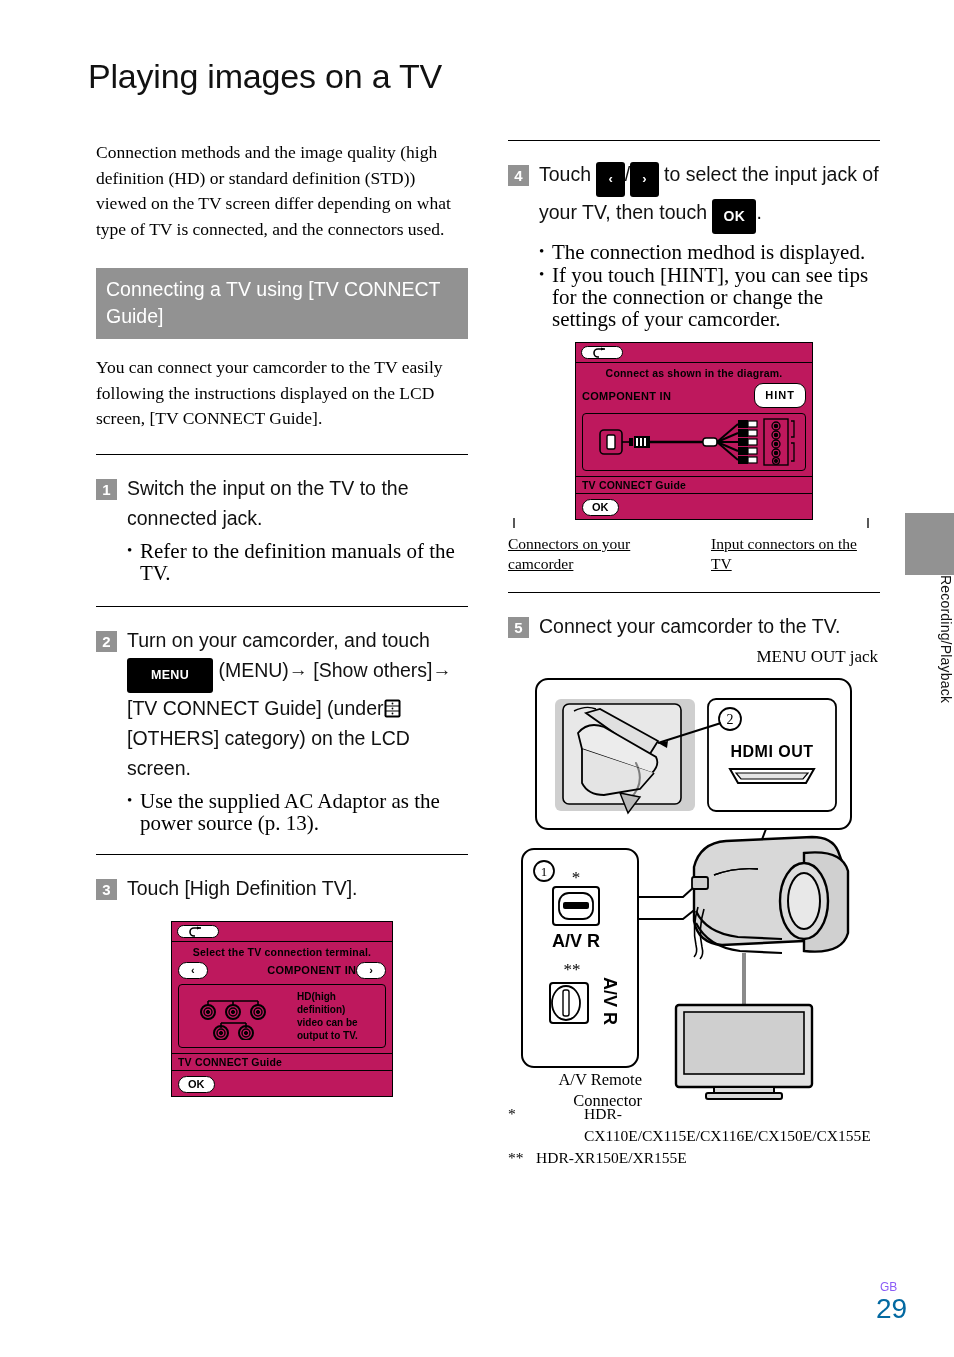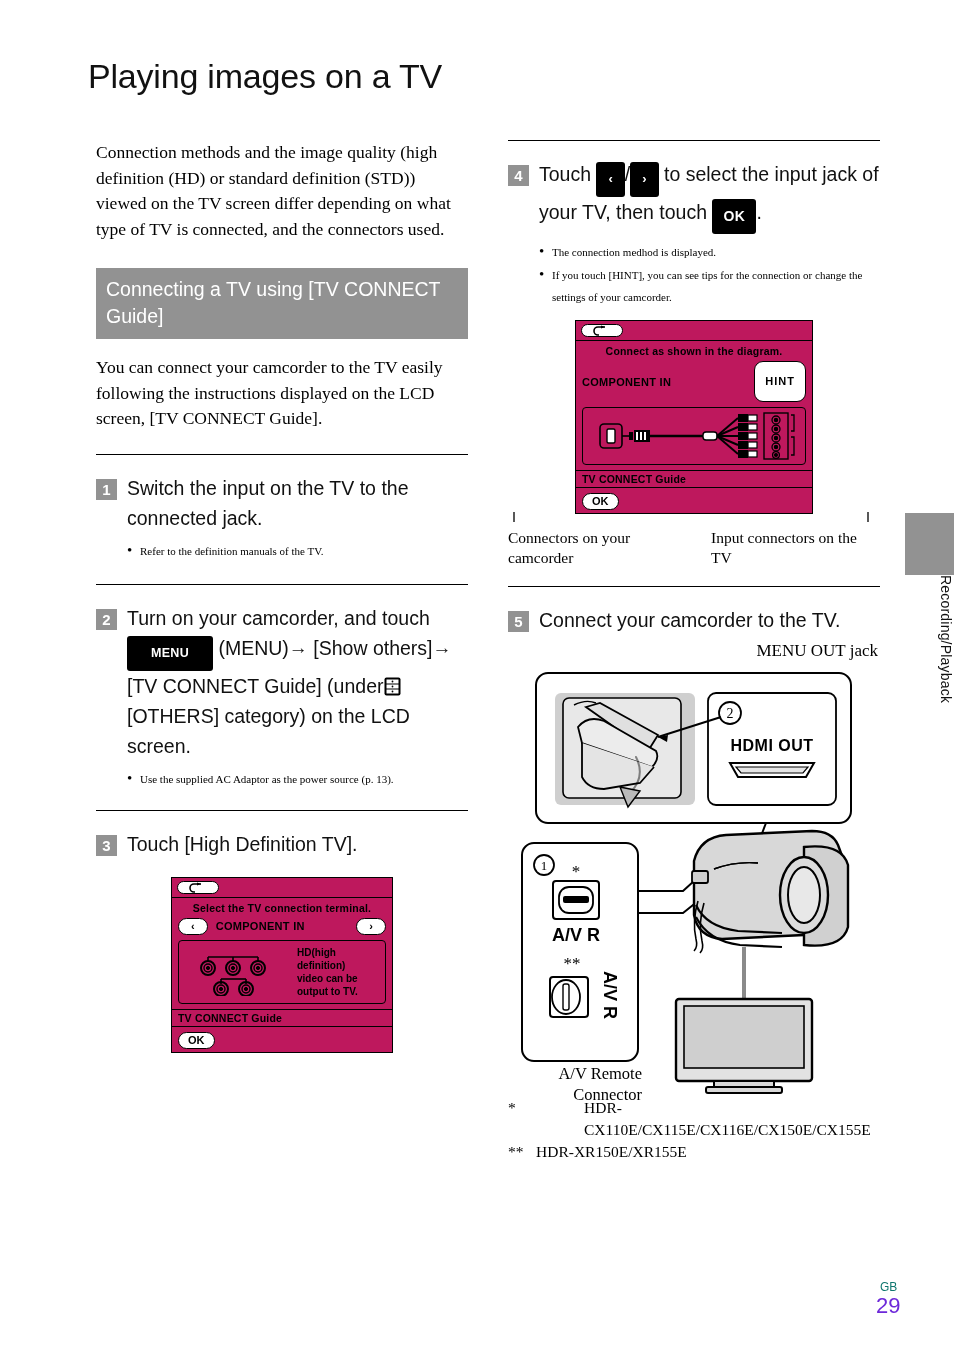--- a/index.html
+++ b/index.html
@@ -71,21 +71,21 @@
     line-height: 30px;
     font-weight: 400;
     color: #111;
   }
   ul.bullets {
     margin: 7px 0 0 0;
     padding: 0 0 0 31px;
     list-style: none;
   }
   ul.bullets li {
-    font-size: 11px;
+    font-size: 21px;
     line-height: 22px;
     position: relative;
     padding-left: 13px;
     margin-bottom: 1px;
   }
   ul.bullets li::before {
     content: "\2022";
     position: absolute; left: 0; top: -1px;
     font-size: 15px;
   }
@@ -146,21 +146,21 @@
   }
   .lcd-mid { padding: 4px 6px 5px 6px; }
   .lcd-title {
     text-align:center;
     font-size:10.5px;
     font-weight:700;
     letter-spacing:0.2px;
     margin-bottom: 4px;
   }
   .lcd-row { display:flex; align-items:center; justify-content:space-between; }
-  .lcd-row .lbl { font-size:11px; font-weight:700; letter-spacing:0.3px; }
+  .lcd-row .lbl { font-size:11px; font-weight:700; letter-spacing:0.3px;text-align:right; }
   .lcd-panel {
     border:1.2px solid #000; border-radius:4px;
     margin-top:5px;
     display:flex; align-items:center;
     padding:5px 16px;
   }
   .lcd-desc {
     font-size:10px; font-weight:700; line-height:13px; margin-left:12px;
   }
 
@@ -186,26 +186,26 @@
     writing-mode: vertical-rl;
     text-orientation: mixed;
     letter-spacing:0.2px;
     white-space:nowrap;
   }
 
   
   .pg-gb {
     position:absolute; left:880px; top:1280px;
     font-family:"Liberation Sans", sans-serif;
-    font-size:12px; color:#0f766e;
+    font-size:12px; color:#8b5cf6;
   }
   .pg-num {
     position:absolute; left:876px; top:1293px;
     font-family:"Liberation Sans", sans-serif;
-    font-size:22px; color:#6d28d9;
+    font-size:28px; color:#0369a1;
   }
 
   svg { display:block; }
 </style>
 </head>
 <body>
 
 <div class="page">
 
   <h1 class="page-title">Playing images on a TV</h1>
@@ -339,21 +339,21 @@
           <svg width="22" height="11" viewBox="0 0 22 11">
               <path d="M14 2 H7 a4 4 0 0 0 0 8 h1" stroke="#000" stroke-width="1.6" fill="none"></path>
               <path d="M14 2 l-4 -1.6 v3.2 z" fill="#000"></path>
             </svg>
         </span>
       </div>
       <div class="lcd-mid">
         <div class="lcd-title">Connect as shown in the diagram.</div>
         <div class="lcd-row">
           <span class="lbl">COMPONENT IN</span>
-          <span class="pill" style="padding:12px 10px; letter-spacing:1px;">HINT</span>
+          <span class="pill" style="padding:4px 10px; letter-spacing:1px;">HINT</span>
         </div>
         <div class="lcd-panel" style="padding:3px 5px;">
           <span>
             <svg width="218" height="50" viewBox="0 0 218 50">
 
               <rect x="12" y="13" width="22" height="24" rx="4" fill="none" stroke="#000" stroke-width="1.6"></rect>
               <rect x="19" y="18" width="8" height="14" rx="1.5" fill="#fff" stroke="#000" stroke-width="1.4"></rect>
 
               <path d="M34 25 H41" stroke="#000" stroke-width="1.6"></path>
               <rect x="41" y="21" width="4" height="8" fill="#000"></rect>
@@ -407,21 +407,21 @@
         <span class="pill" style="padding:0 9px;">OK</span>
       </div>
     </div>
 
     <div style="position:relative; height:12px;">
       <svg width="372" height="12" viewBox="0 0 372 12" style="position:absolute;left:0;top:-2px;">
         <path d="M6 0 V10 M360 0 V10" stroke="#000" stroke-width="1.3"></path>
         <path d="M6 10 H18" stroke="#000" stroke-width="0"></path>
       </svg>
     </div>
-    <div style="display:flex; gap:32px; margin-top:2px;">
+    <div style="display:flex; gap:32px; margin-top:2px;text-decoration:underline;">
       <div class="fig-caption" style="width:172px;">Connectors on your camcorder</div>
       <div class="fig-caption" style="width:170px;">Input connectors on the TV</div>
     </div>
 
     <hr class="rule" style="margin-top:18px;">
 
     <div class="step" style="margin-top:18px;">
       <div class="step-num">5</div>
       <div class="step-text">Connect your camcorder to the TV.</div>
     </div>

